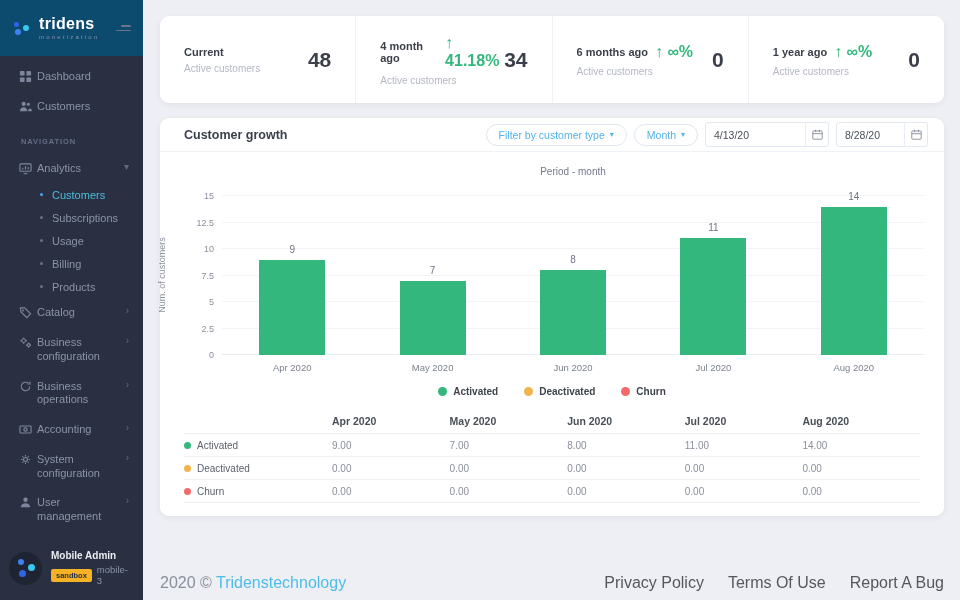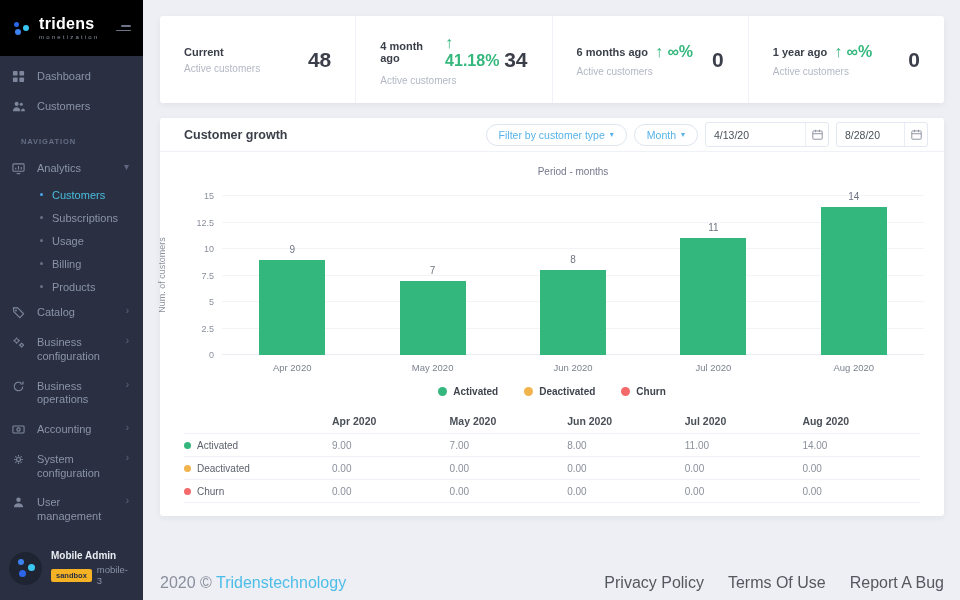--- a/index.html
+++ b/index.html
@@ -2,35 +2,35 @@
 <html><head>
 <meta charset="utf-8">
 <style>
   * { margin:0; padding:0; box-sizing:border-box; }
   html,body { width:960px; height:600px; overflow:hidden; }
   body { font-family:"Liberation Sans","DejaVu Sans",sans-serif; background:#edeff4; color:#3a3f49; }
   .app { display:flex; width:960px; height:600px; }
 
   
   .sidebar { width:143px; height:600px; background:#2a3042; display:flex; flex-direction:column; flex:none; }
-  .logo-row { height:56px; background:#000000; display:flex; align-items:center; padding:0 12px 0 14px; gap:8px; }
+  .logo-row { height:56px; background:#0c4a6e; display:flex; align-items:center; padding:0 12px 0 14px; gap:8px; }
   .logo-mark { position:relative; width:17px; height:17px; flex:none; }
   .logo-mark i { position:absolute; border-radius:50%; display:block; }
   .logo-mark .d1 { left:0; top:2px; width:5px; height:5px; background:#2c66e8; }
   .logo-mark .d2 { left:1px; top:9px; width:6px; height:6px; background:#3c82f2; }
   .logo-mark .d3 { left:9px; top:5px; width:6px; height:6px; background:#39c6f0; }
   .logo-text { line-height:1; }
   .brand { color:#fff; font-size:16px; font-weight:700; letter-spacing:.3px; }
   .brand-sub { color:#8a93a8; font-size:6px; letter-spacing:2.2px; text-transform:lowercase; margin-top:2px; }
   .hamburger { margin-left:auto; display:flex; flex-direction:column; gap:3px; align-items:flex-end; cursor:pointer; padding:4px 0; }
   .hamburger i { display:block; height:1.5px; background:#6b7488; border-radius:1px; }
   .hamburger i:nth-child(1){ width:10px; } .hamburger i:nth-child(2){ width:15px; }
 
   nav { flex:1; padding-top:6px; overflow:hidden; }
-  .side-item { display:flex; align-items:flex-start; gap:12px; padding:8px 14px 8px 12px; color:#8a93a8; font-size:11px; cursor:pointer; line-height:1.25; }
+  .side-item { display:flex; align-items:flex-start; gap:5px; padding:8px 14px 8px 19px; color:#8a93a8; font-size:11px; cursor:pointer; line-height:1.25; }
   .side-item .icn { width:13px; height:13px; flex:none; margin-top:0px; color:#7d869c; }
   .side-item .chev { margin-left:auto; color:#5f6880; font-size:10px; line-height:1; flex:none; }
   .nav-label { padding:15px 21px 8px; font-size:7.5px; letter-spacing:.9px; color:#656e85; font-weight:700; }
   .sub-item { display:flex; align-items:center; gap:9px; padding:5.5px 14px 5.5px 40px; color:#8a93a8; font-size:11px; cursor:pointer; }
   .sub-item .bullet { width:3px; height:3px; border-radius:50%; background:#6a7187; flex:none; }
   .sub-item.active { color:#49bede; }
   .sub-item.active .bullet { background:#49a6f0; }
 
   .side-user { display:flex; align-items:center; gap:9px; padding:12px 10px 14px 9px; }
   .avatar { width:33px; height:33px; border-radius:50%; background:#1f2433; position:relative; flex:none; }
@@ -38,21 +38,21 @@
   .avatar .d1 { left:9px; top:7px; width:6px; height:6px; background:#3c82f2; }
   .avatar .d2 { left:10px; top:18px; width:7px; height:7px; background:#2c66e8; }
   .avatar .d3 { left:19px; top:12px; width:7px; height:7px; background:#39c6f0; }
   .user-name { color:#e9ecf1; font-size:10px; font-weight:600; }
   .user-sub { display:flex; align-items:center; gap:5px; margin-top:3px; }
   .badge { background:#f5b225; color:#2a3042; font-size:7.5px; font-weight:700; padding:2px 5px; border-radius:2px; }
   .env { color:#8a93a8; font-size:9.5px; }
 
   
   main { flex:1; position:relative; padding:16px 16px 0 17px; }
-  .card { background:#fff; border-radius:3px; box-shadow:0 2px 6px rgba(30,40,60,.06); }
+  .card { background:#fff; border-radius:9px; box-shadow:0 2px 6px rgba(30,40,60,.06); }
 
   
   .stats-card { height:87px; display:flex; margin-bottom:15px; }
   .stat-cell { flex:1; display:flex; align-items:center; justify-content:space-between; padding:0 24px; border-right:1px solid #eff2f7; }
   .stat-cell:last-child { border-right:none; }
   .stat-title-row { display:flex; align-items:center; gap:7px; }
   .stat-title { font-size:11px; font-weight:700; color:#3a3f49; }
   .stat-delta { font-size:16px; font-weight:700; color:#34b77c; }
   .stat-sub { font-size:10px; color:#b3b8c4; margin-top:5px; }
   .stat-value { font-size:21px; font-weight:700; color:#3a3f49; }
@@ -313,21 +313,21 @@
             <span class="cal">
               <svg width="11" height="11" viewBox="0 0 14 14" fill="none" stroke="currentColor" stroke-width="1.2">
                   <rect x="1" y="2.5" width="12" height="10.5" rx="1"></rect>
                   <path d="M1 6h12M4.5 1v3M9.5 1v3"></path>
                 </svg>
             </span>
           </div>
         </div>
       </div>
 
-      <div class="plot-title">Period - months</div>
+      <div class="plot-title">Period - month</div>
 
       <div class="plot-wrap">
         <div class="ylabel">Num. of customers</div>
       <div class="gridline baseline" style="bottom: 0%;"></div>
           <div class="ytick" style="bottom: calc(0% - 5px);">0</div>
           <div class="gridline" style="bottom: 16.6667%;"></div>
           <div class="ytick" style="bottom: calc(16.6667% - 5px);">2.5</div>
           <div class="gridline" style="bottom: 33.3333%;"></div>
           <div class="ytick" style="bottom: calc(33.3333% - 5px);">5</div>
           <div class="gridline" style="bottom: 50%;"></div>

